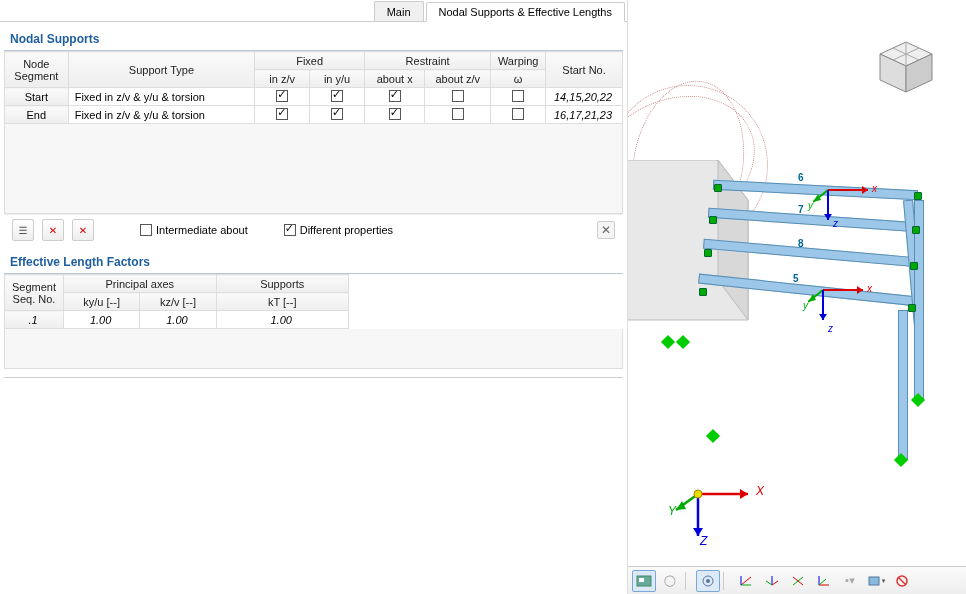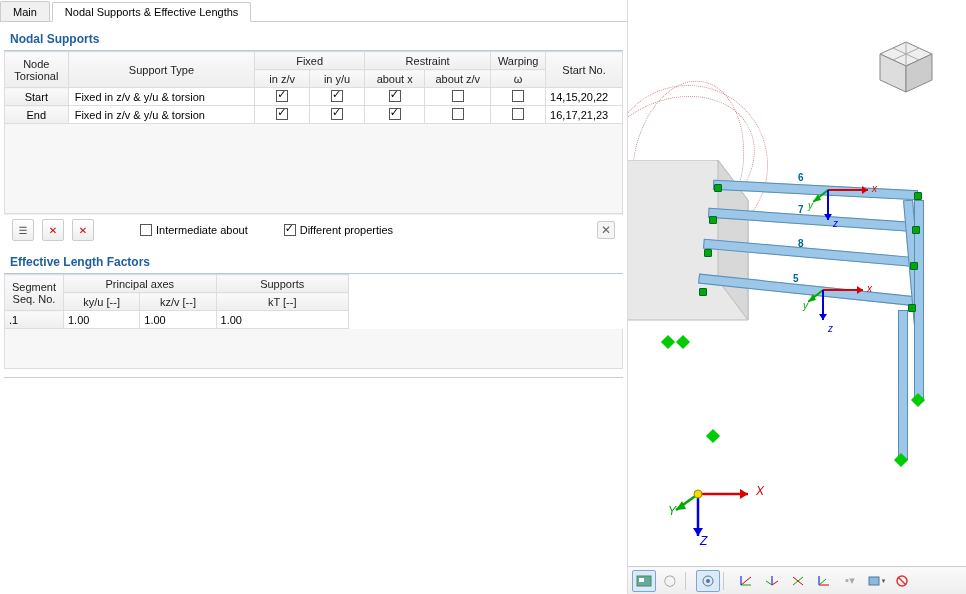--- a/index.html
+++ b/index.html
@@ -2,33 +2,33 @@
 <html><head>
 <meta charset="utf-8">
 <style>
 * { box-sizing: border-box; margin: 0; padding: 0; }
 body { font-family: "Segoe UI", Tahoma, sans-serif; font-size: 11px; background: #fff; width: 966px; height: 594px; overflow: hidden; position: relative; color: #000; }
 .main-layout { display: flex; height: 100%; }
 .left-pane { width: 628px; height: 100%; border-right: 1px solid #ddd; position: relative; }
 .right-pane { flex: 1; height: 100%; position: relative; background: #fff; }
 
 
-.tabs { display: flex; border-bottom: 1px solid #ccc; height: 22px; align-items: flex-end; }
+.tabs { display: flex; border-bottom: 1px solid #ccc; height: 22px; align-items: flex-end; justify-content: flex-end; }
 .tab { padding: 3px 12px; border: 1px solid #ccc; border-bottom: none; background: #f0f0f0; margin-right: 2px; font-size: 11px; cursor: pointer; border-radius: 2px 2px 0 0; height: 20px; display:flex; align-items:center; }
 .tab.active { background: #fff; border-bottom: 1px solid #fff; position: relative; top: 1px; }
 
 
 .section-hdr { color: #1f5f9f; font-weight: bold; font-size: 12px; padding: 6px 6px 4px 6px; border-bottom: 1px solid #b8c8d8; margin: 4px 4px 0 4px; }
 
 
 .tbl { width: calc(100% - 8px); margin: 0 4px; border-collapse: collapse; font-size: 11px; }
 .tbl th, .tbl td { border: 1px solid #ddd; padding: 1px 4px; text-align: center; background: #fff; height: 18px; }
 .tbl th { background: linear-gradient(#fafafa, #eee); font-weight: normal; color: #222; }
 .tbl .rl { text-align: left; padding-left: 6px; }
-.tbl .rr { text-align: left; padding-right: 6px; }
+.tbl .rr { text-align: center; padding-right: 6px; font-style: italic; }
 .tbl .rowhdr { background: linear-gradient(#fafafa, #eee); }
 .cbx { display: inline-block; width: 12px; height: 12px; border: 1px solid #555; position: relative; }
 .cbx.checked::after { content: "✓"; position: absolute; top: -3px; left: 0px; font-size: 11px; }
 .sel-cell { border: 1px dotted #000 !important; }
 
 
 .grid-fill { height: 90px; border: 1px solid #ddd; border-top: none; margin: 0 4px; background: #f7f7f7; }
 .grid-fill2 { height: 40px; border: 1px solid #ddd; border-top: none; margin: 0 4px; background: #f7f7f7; }
 
 
@@ -67,21 +67,21 @@
     <div class="tabs">
       <div class="tab">Main</div>
       <div class="tab active">Nodal Supports &amp; Effective Lengths</div>
     </div>
 
     <div class="section-hdr">Nodal Supports</div>
 
     <table class="tbl">
       <thead>
         <tr>
-          <th rowspan="2" style="width:58px">Node Torsional</th>
+          <th rowspan="2" style="width:58px">Node Segment</th>
           <th rowspan="2" style="width:170px">Support Type</th>
           <th colspan="2">Fixed</th>
           <th colspan="2">Restraint</th>
           <th>Warping</th>
           <th rowspan="2" style="width:70px">Start No.</th>
         </tr>
         <tr>
           <th style="width:50px">in z/v</th>
           <th style="width:50px">in y/u</th>
           <th style="width:55px">about x</th>

